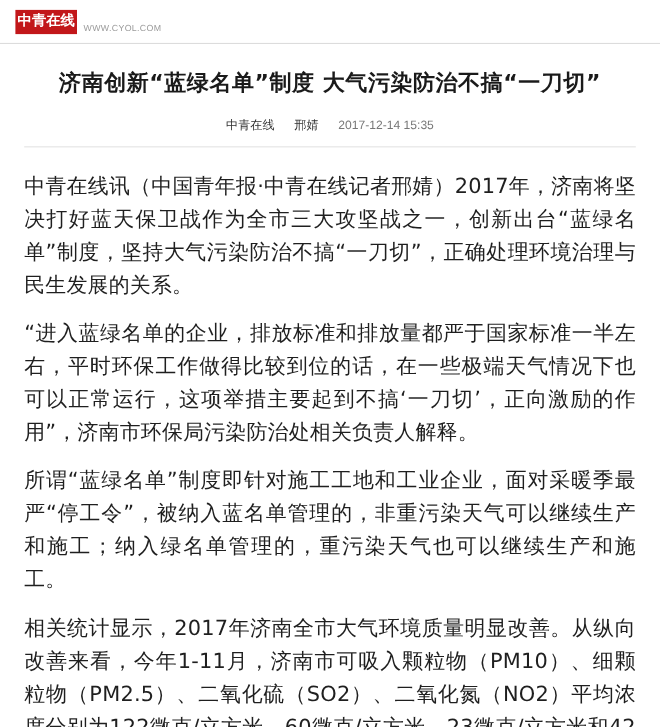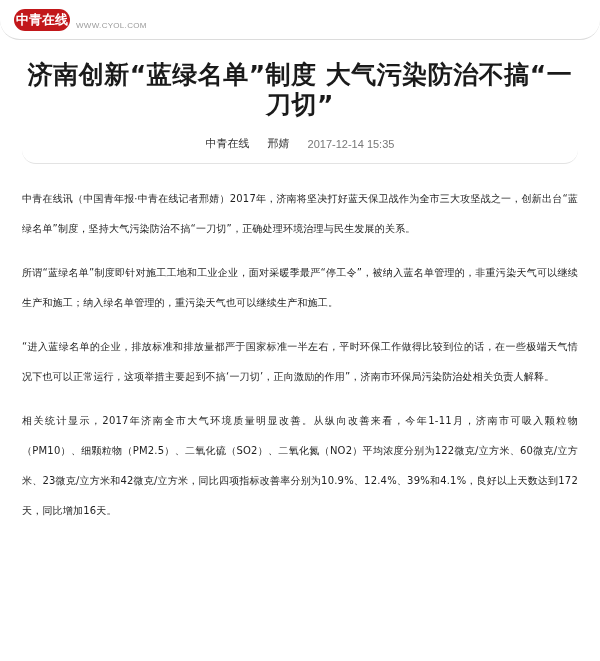--- a/index.html
+++ b/index.html
@@ -1,15 +1,15 @@
 <!DOCTYPE html>
 <html><head>
 <meta charset="utf-8">
 <style>
-  * { box-sizing: border-box; border-radius: 23px; }
+  * { box-sizing: border-box; }
   html, body {
     margin: 0;
     padding: 0;
     background: #ffffff;
     font-family: "Liberation Sans", sans-serif;
   }
   .page {
     width: 600px;
     height: 661px;
     position: relative;
@@ -49,21 +49,21 @@
     font-family: Liberation Sans, sans-serif;
     padding-bottom: 1px;
   }
   
   .article {
     padding: 0 22px;
   }
   .headline {
     font-family: "DejaVu Sans", sans-serif;
     font-weight: bold;
-    font-size: 25px;
+    font-size: 20px;
     color: #1a1a1a;
     text-align: center;
     line-height: 30px;
     margin: 20px 0 0 0;
     letter-spacing: .5px;
   }
   .byline {
     margin-top: 16px;
     text-align: center;
     font-size: 11px;
@@ -77,21 +77,21 @@
   }
   .byline .src { color: #333; }
   .byline .author { color: #333; }
   .byline .time { color: #777; text-align: center; }
   
   .body-text {
     padding-top: 6px;
   }
   .body-text p {
     font-family: "DejaVu Sans", sans-serif;
-    font-size: 10px;
+    font-size: 19px;
     line-height: 30px;
     color: #1f1f1f;
     margin: 14px 0 0 0;
     text-align: justify;
     text-justify: inter-ideograph;
     letter-spacing: .2px;
   }
 </style>
 </head>
 <body>
@@ -110,20 +110,20 @@
     <h1 class="headline">济南创新“蓝绿名单”制度 大气污染防治不搞“一刀切”</h1>
 
     <div class="byline">
       <span class="src">中青在线</span>
       <span class="author">邢婧</span>
       <span class="time">2017-12-14 15:35</span>
     </div>
 
     <div class="body-text">
       <p>中青在线讯（中国青年报·中青在线记者邢婧）2017年，济南将坚决打好蓝天保卫战作为全市三大攻坚战之一，创新出台“蓝绿名单”制度，坚持大气污染防治不搞“一刀切”，正确处理环境治理与民生发展的关系。</p>
+      <p>“进入蓝绿名单的企业，排放标准和排放量都严于国家标准一半左右，平时环保工作做得比较到位的话，在一些极端天气情况下也可以正常运行，这项举措主要起到不搞‘一刀切’，正向激励的作用”，济南市环保局污染防治处相关负责人解释。</p>
       <p>所谓“蓝绿名单”制度即针对施工工地和工业企业，面对采暖季最严“停工令”，被纳入蓝名单管理的，非重污染天气可以继续生产和施工；纳入绿名单管理的，重污染天气也可以继续生产和施工。</p>
-      <p>“进入蓝绿名单的企业，排放标准和排放量都严于国家标准一半左右，平时环保工作做得比较到位的话，在一些极端天气情况下也可以正常运行，这项举措主要起到不搞‘一刀切’，正向激励的作用”，济南市环保局污染防治处相关负责人解释。</p>
       <p>相关统计显示，2017年济南全市大气环境质量明显改善。从纵向改善来看，今年1-11月，济南市可吸入颗粒物（PM10）、细颗粒物（PM2.5）、二氧化硫（SO2）、二氧化氮（NO2）平均浓度分别为122微克/立方米、60微克/立方米、23微克/立方米和42微克/立方米，同比四项指标改善率分别为10.9%、12.4%、39%和4.1%，良好以上天数达到172天，同比增加16天。</p>
 
     </div>
 
   </div>
 </div>
 
 </body></html>

